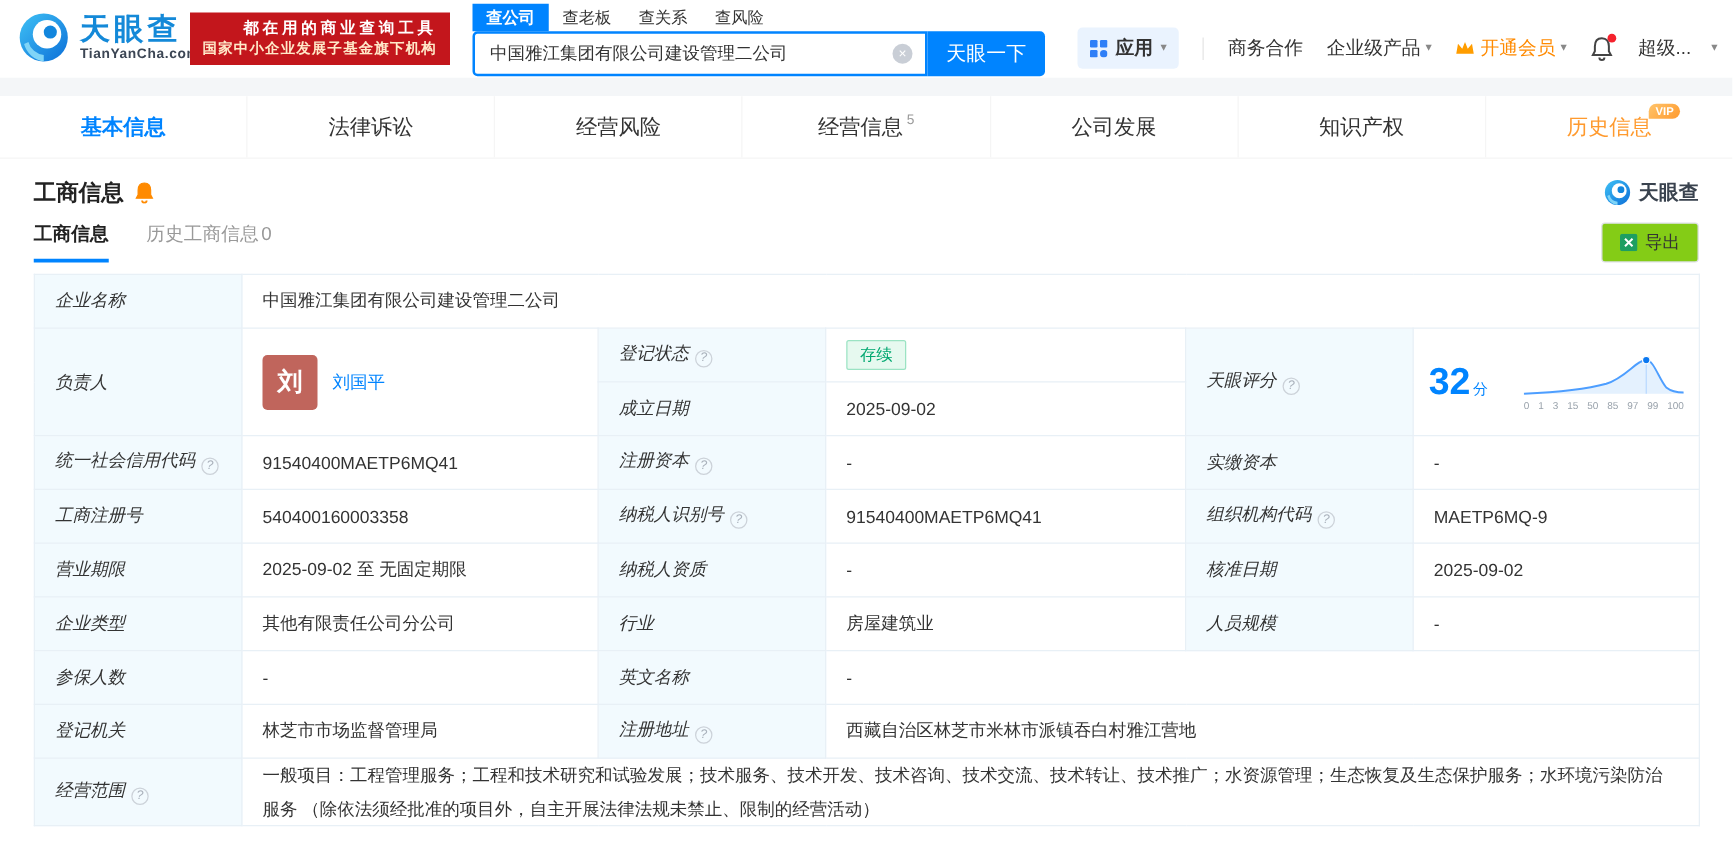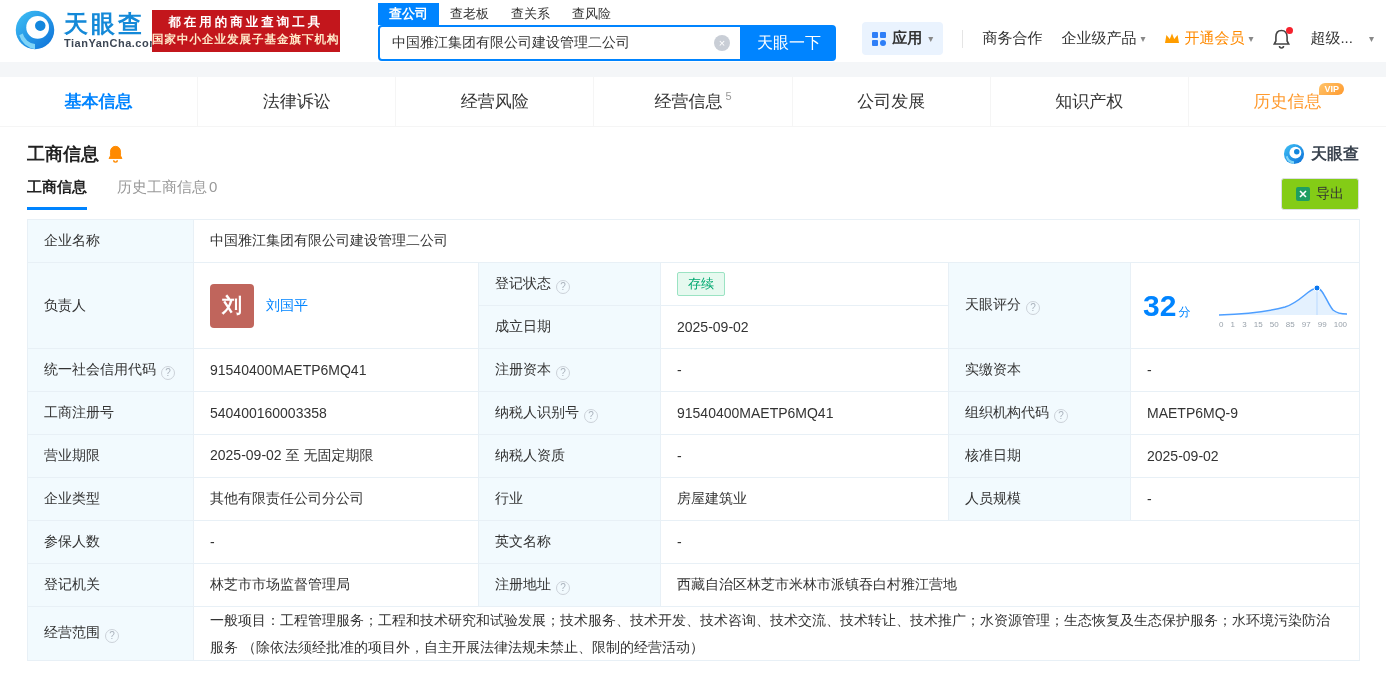--- a/index.html
+++ b/index.html
@@ -5,21 +5,21 @@
   * { box-sizing: border-box; margin: 0; padding: 0; }
   html,body { width:1386px; height:693px; overflow:hidden; background:#fff;
     font-family:"Liberation Sans","DejaVu Sans",sans-serif; color:#333; }
 
   
   .topbar { position:relative; height:62px; background:#fff; }
   .logo { position:absolute; left:14px; top:9px; display:flex; align-items:center; gap:8px; cursor:pointer; }
   .logo-cn { font-size:24px; font-weight:bold; color:#1489d8; letter-spacing:3px; line-height:1.1; }
   .logo-en { font-size:11px; font-weight:bold; color:#3c4654; letter-spacing:.5px; }
   .red-badge { position:absolute; left:152px; top:10px; background:#c3161c; color:#fff;
-    padding:4px 0; text-align:center; line-height:17px; }
+    padding:4px 10px; text-align:right; line-height:17px; }
   .badge-l1 { font-size:12.5px; font-weight:bold; letter-spacing:3px; }
   .badge-l2 { font-size:11.5px; font-weight:bold; color:#ffe9c9; letter-spacing:1px; }
 
   .search-area { position:absolute; left:378px; top:3px; }
   .search-tabs { display:flex; align-items:center; height:21px; font-size:13px; }
   .stab { padding:2px 11px; cursor:pointer; color:#333; }
   .stab.active { background:#0084ff; color:#fff; font-weight:bold; }
   .search-row { display:flex; margin-top:1px; }
   .search-box { width:364px; height:36px; border:2px solid #0084ff; border-radius:4px 0 0 4px;
     display:flex; align-items:center; background:#fff; }
@@ -66,21 +66,21 @@
   .subtabs { display:flex; gap:30px; font-size:15px; }
   .sub { color:#999; padding-bottom:10px; cursor:pointer; border-bottom:3px solid transparent; }
   .sub.active { color:#222; font-weight:bold; border-bottom-color:#0084ff; }
   .subcnt { margin-left:2px; }
   .export-btn { display:flex; align-items:center; gap:6px; border:1px solid #dcdfe3; background:#84cc16;
     border-radius:3px; padding:6px 14px; font-size:14px; color:#333; cursor:pointer; font-family:inherit; }
 
   
   table.info { width:100%; border-collapse:collapse; table-layout:fixed; font-size:14px; }
   .info td { border:1px solid #e8f0f6; height:43px; padding:0 16px; vertical-align:middle; color:#333; }
-  .info td.lbl { background:#f2fafe; }
+  .info td.lbl { background:#f2fafe;font-style:italic; }
   .help { display:inline-flex; width:14px; height:14px; border:1px solid #ccd2d9; border-radius:50%;
     color:#aab2bc; font-size:10px; align-items:center; justify-content:center; margin-left:5px;
     vertical-align:-2px; cursor:pointer; line-height:1; }
   .person { display:flex; align-items:center; gap:12px; }
   .avatar { width:44px; height:44px; border-radius:4px; background:#c0655c; color:#fff; font-size:20px;
     font-weight:bold; display:flex; align-items:center; justify-content:center; cursor:pointer; }
   .plink { color:#0084ff; text-decoration:none; cursor:pointer; }
   .status-badge { display:inline-block; padding:2px 10px; background:#e6f9ef; color:#00a870;
     border:1px solid #9be3c3; border-radius:2px; font-size:13px; }
   .score-flex { display:flex; align-items:center; justify-content:space-between;text-align:right; }

